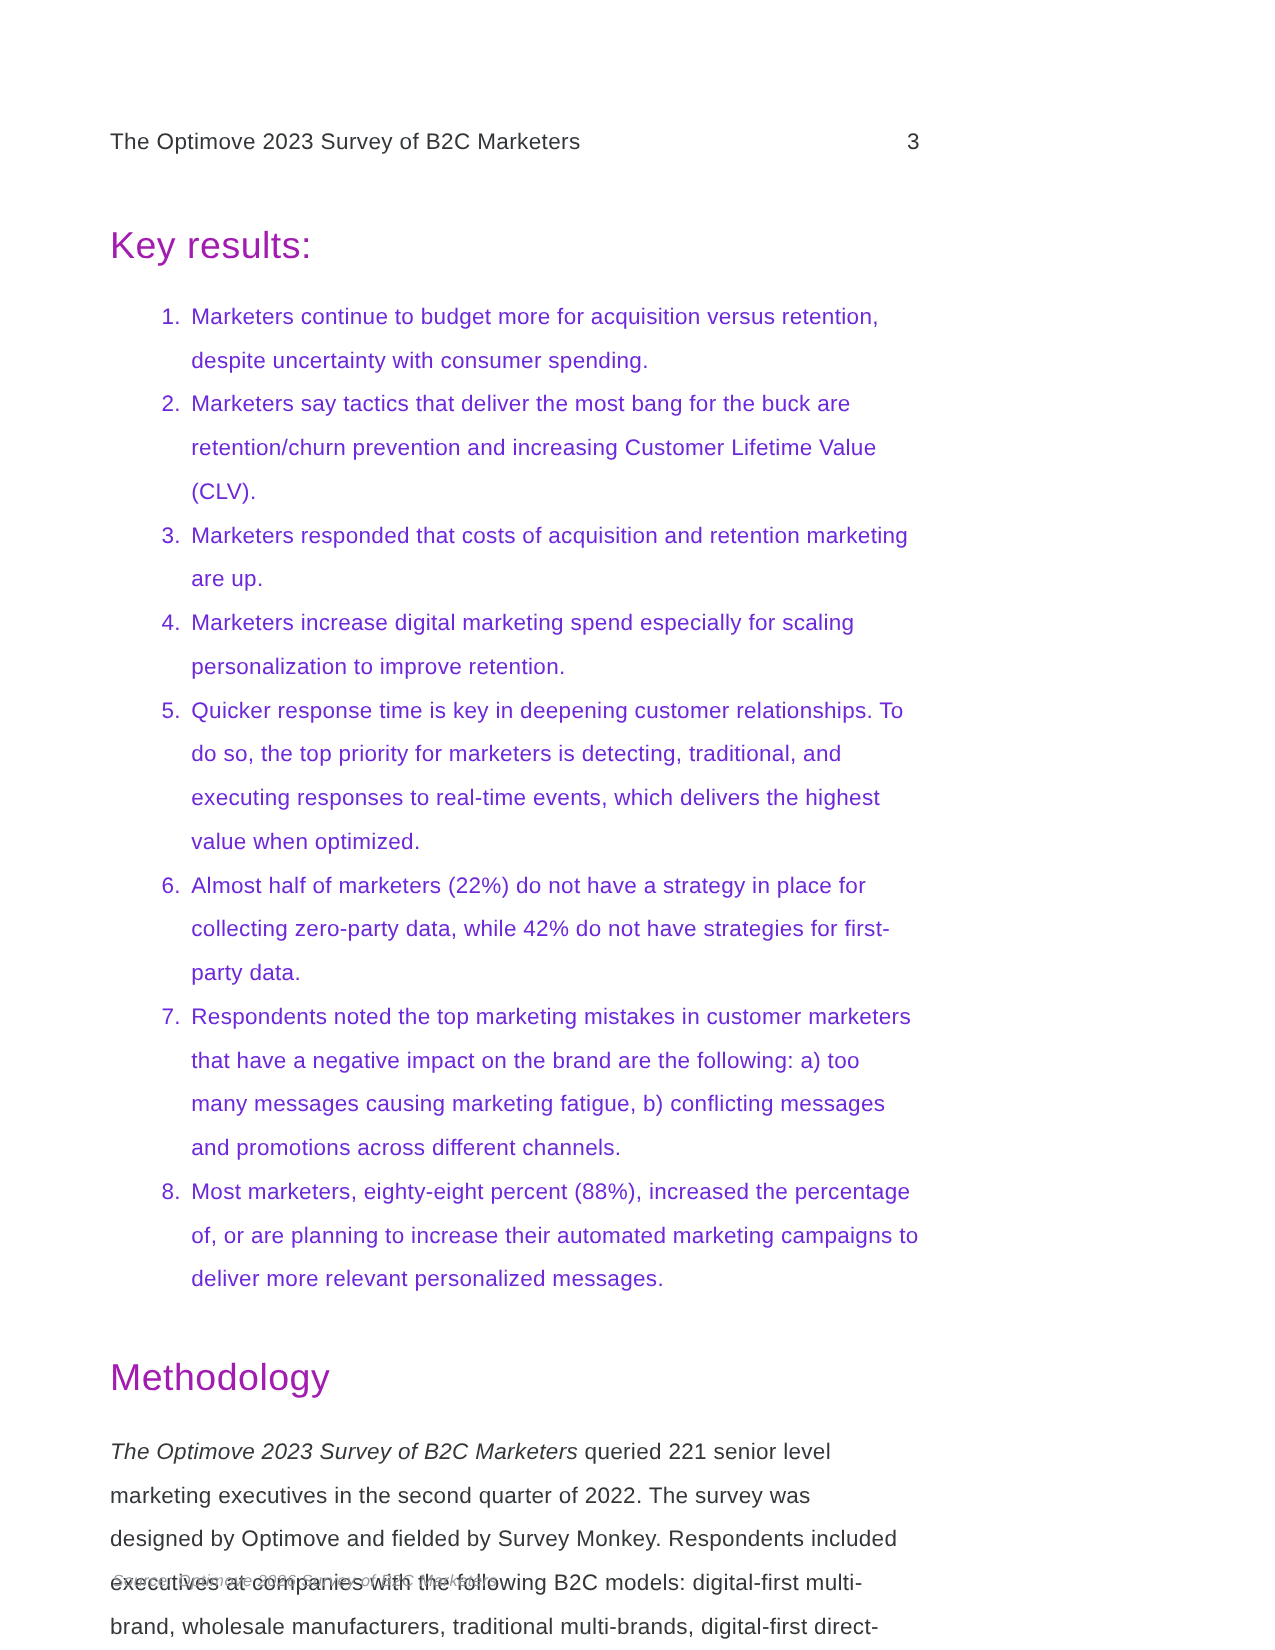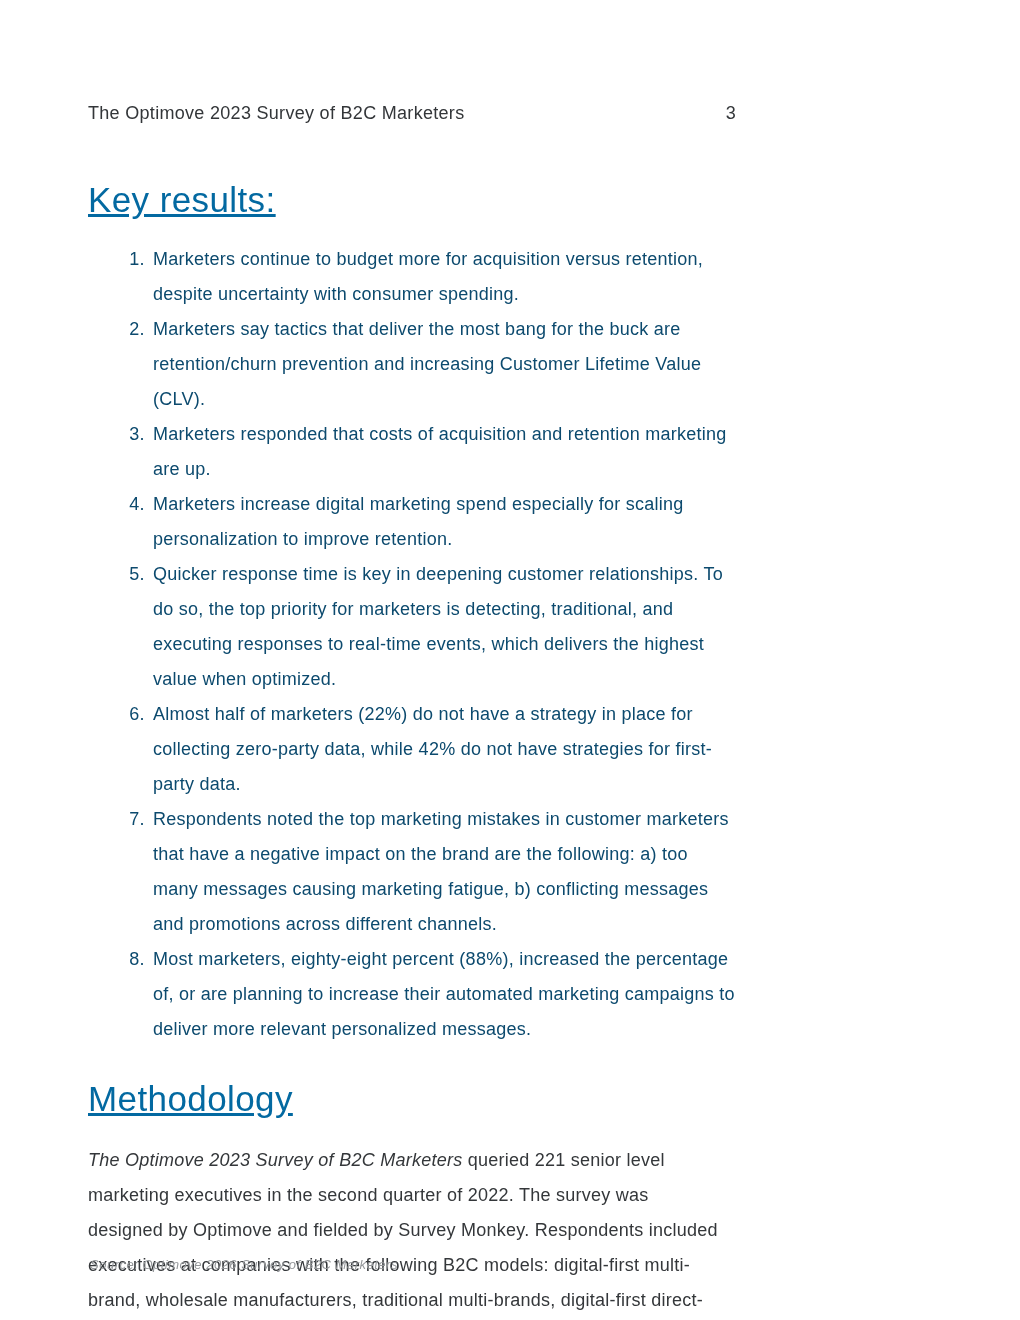--- a/index.html
+++ b/index.html
@@ -21,38 +21,37 @@
   .doc-header {
     display: flex;
     justify-content: space-between;
     align-items: baseline;
     font-size: 18px;
     letter-spacing: 0.3px;
     color: #333639;
   }
   .section-heading {
     margin: 0;
-    font-size: 35px;
+    font-size: 30px;
     font-weight: 500;
     letter-spacing: 0.4px;
-    color: #0369a1;
-    text-decoration: underline;
+    color: #a21caf;
   }
   .key-results-heading { margin-top: 56px; }
   .key-results-list {
     margin: 22px 0 0 0;
     padding: 0 0 0 62px;
     font-size: 18px;
     line-height: 35px;
     letter-spacing: 0.25px;
-    color: #0c4a6e;
+    color: #6d28d9;
     max-width: 848px;
   }
   .key-results-list li { padding-left: 3px; }
-  .methodology-heading { margin-top: 32px; }
+  .methodology-heading { margin-top: 45px; }
   .methodology-paragraph {
     margin: 24px 16px 0 0;
     font-size: 18px;
     line-height: 35px;
     letter-spacing: 0.25px;
     max-width: 848px;
     color: #34373a;
   }
   .italic { font-style: italic; }
   .source-note {

